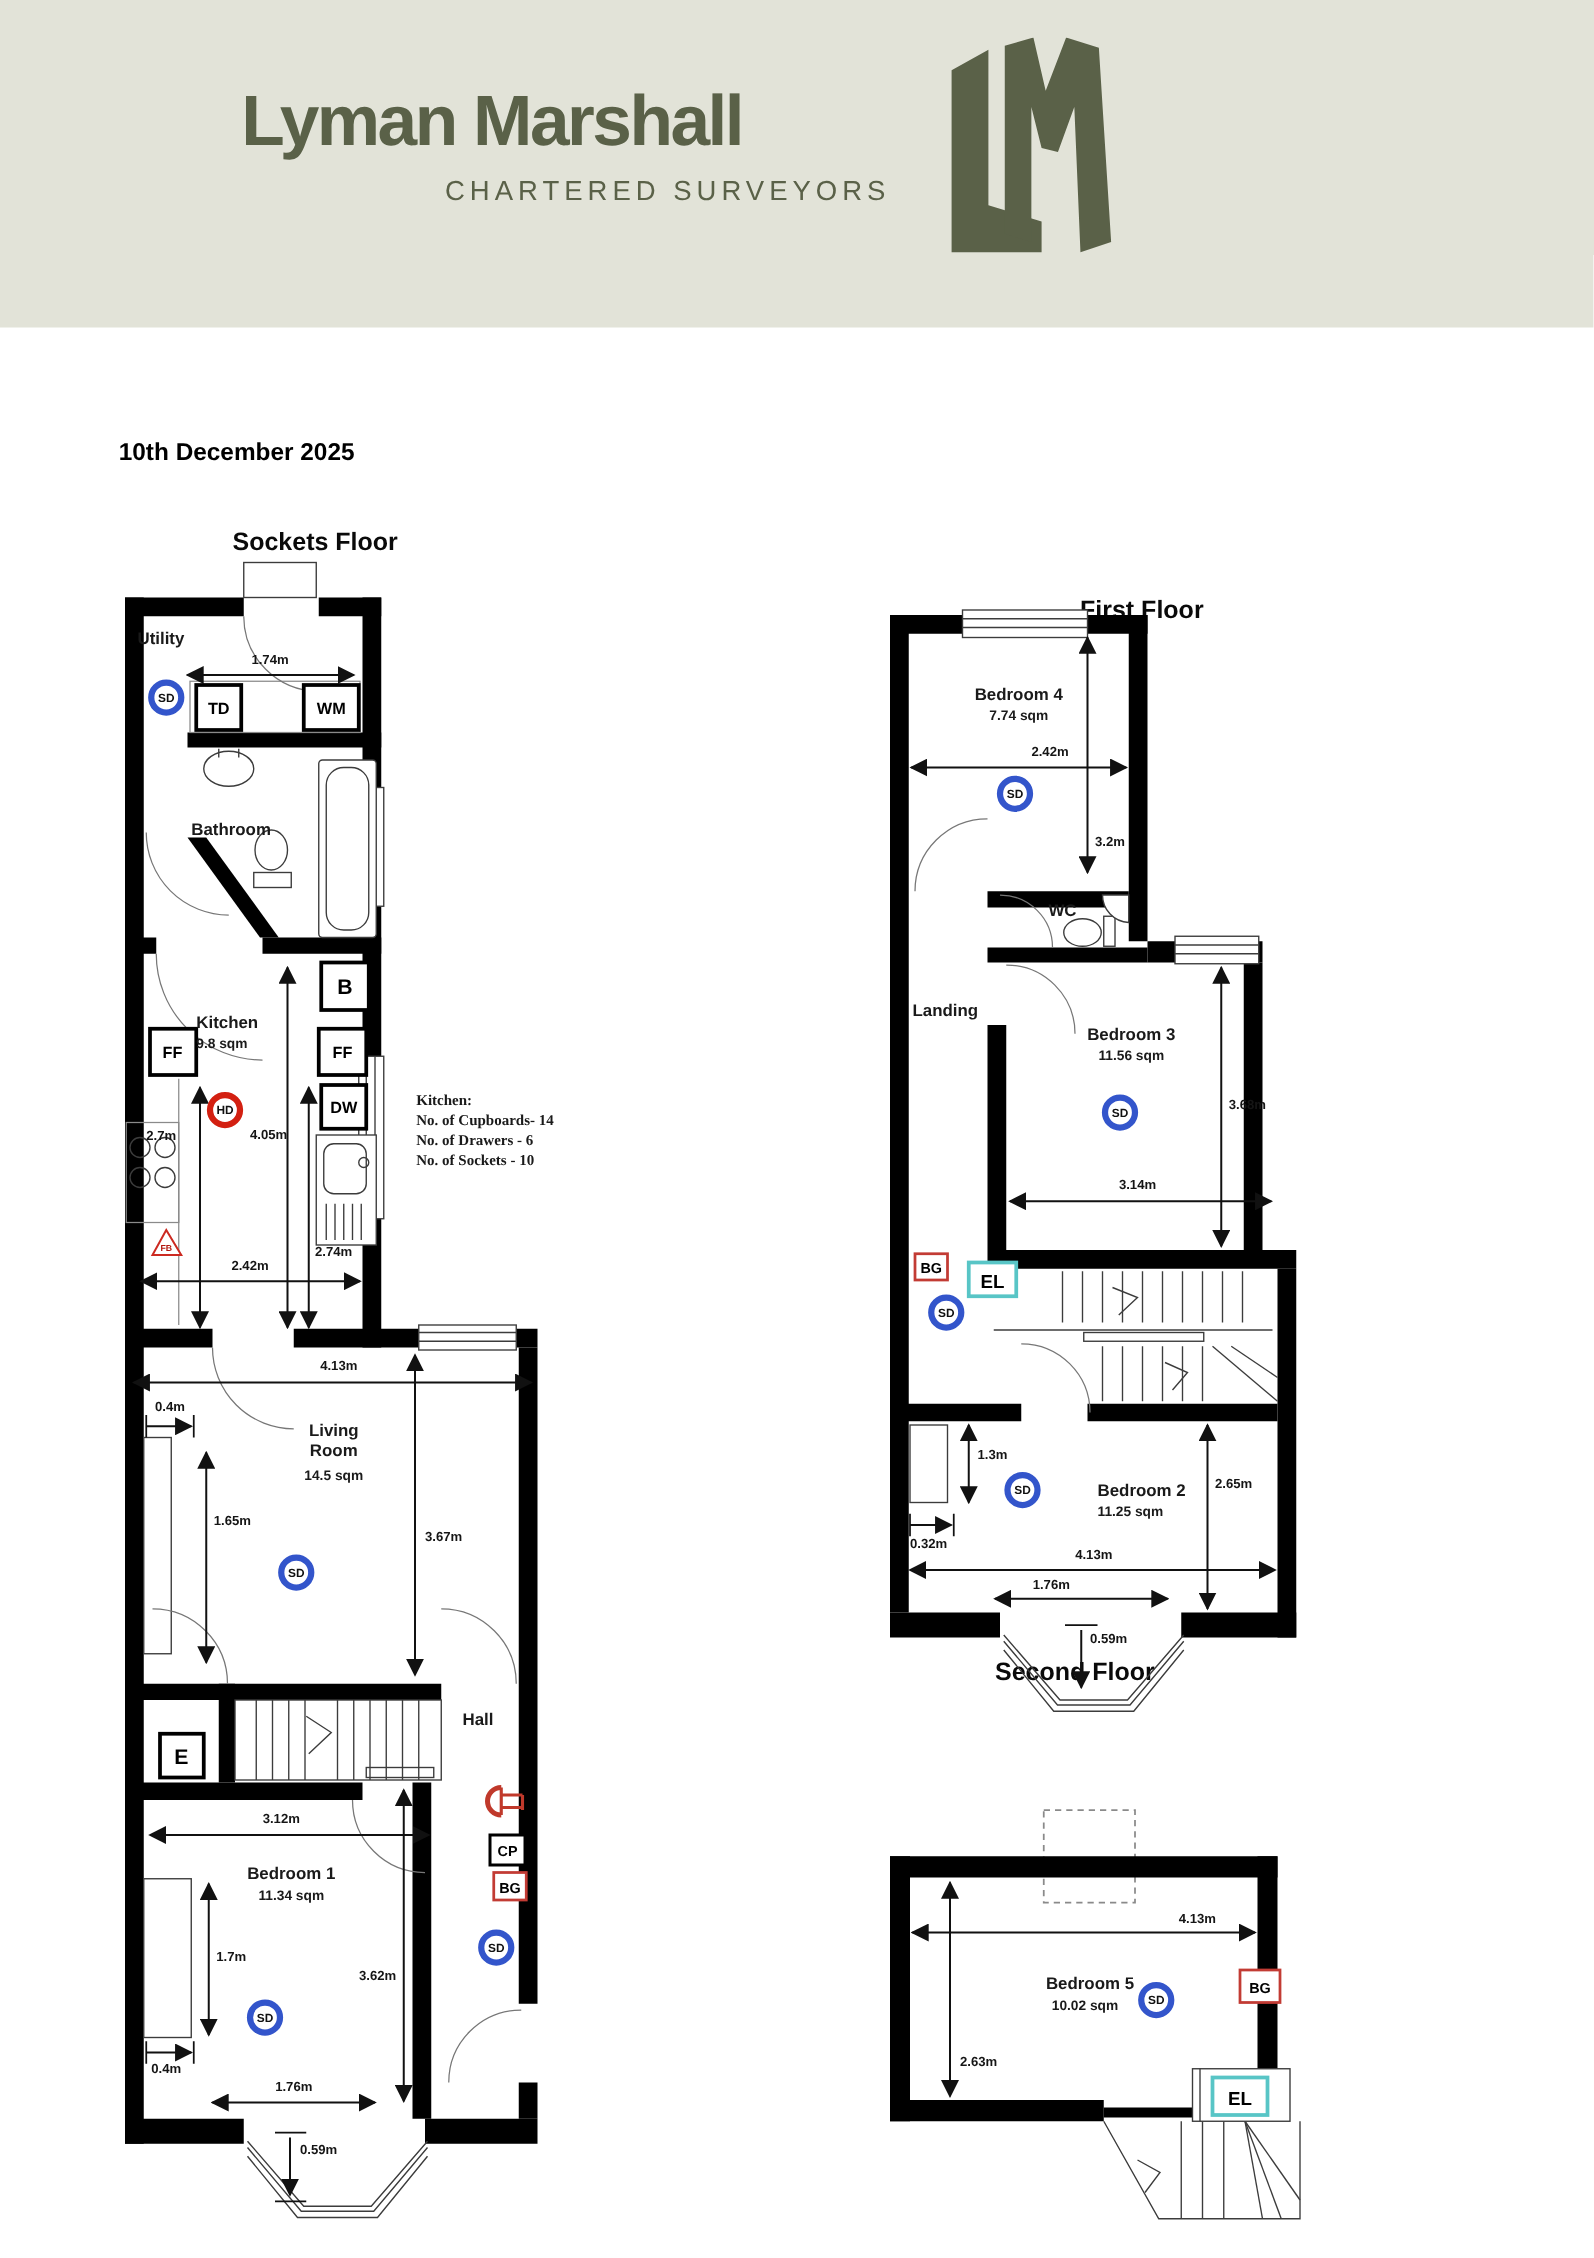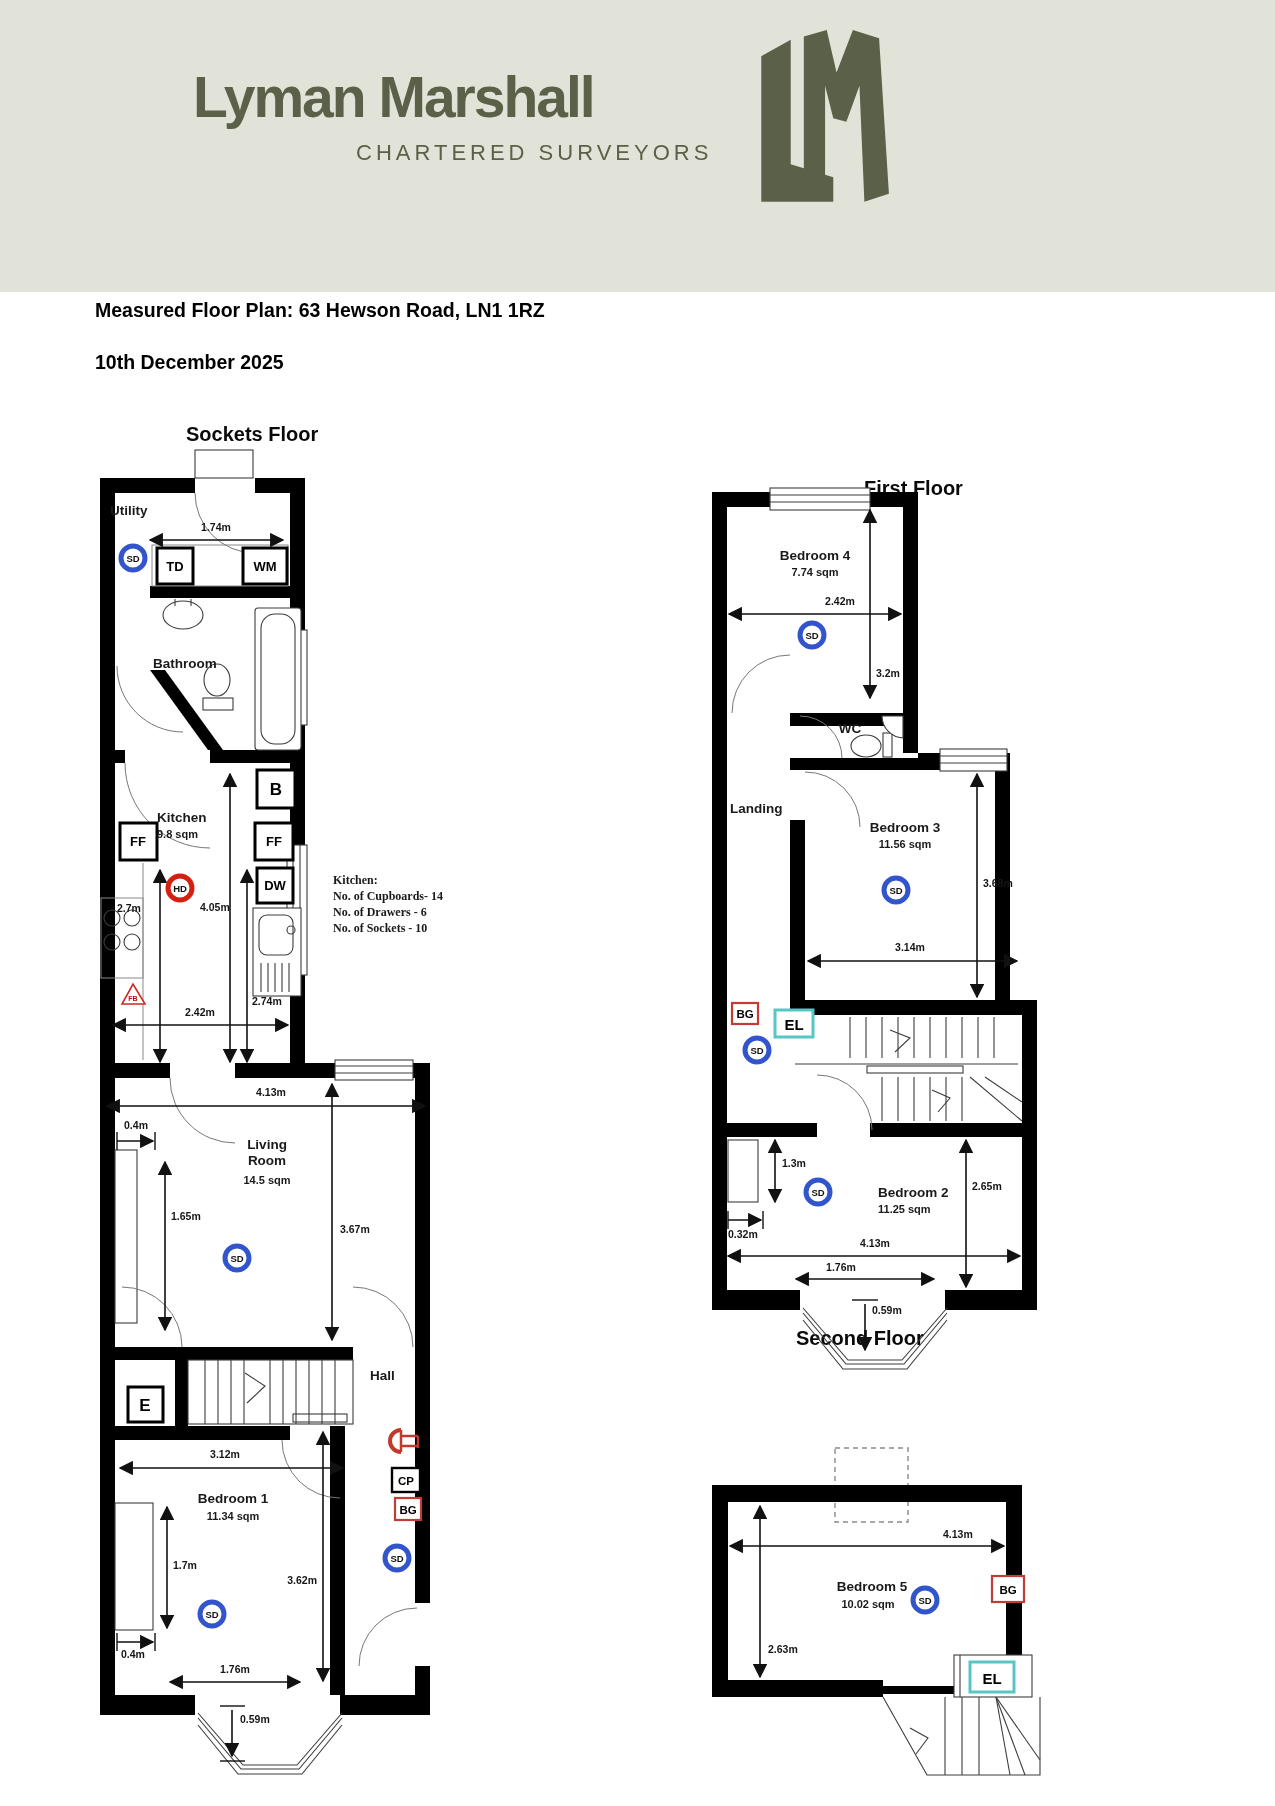--- a/index.html
+++ b/index.html
@@ -1,18 +1,18 @@
 <!DOCTYPE html>
 <html><head>
 <meta charset="utf-8">
 <style>
   html,body{margin:0;padding:0;background:#fff;}
   .page{position:relative;width:1275px;height:1806px;background:#fff;overflow:hidden;
         font-family:"Liberation Sans",sans-serif;}
-  .band{position:absolute;left:0;top:0;width:1275px;height:292px;background:#e2e3d8;}
+  .band{position:absolute;left:0;top:0;width:1275px;height:262px;background:#e2e3d8;}
   .brand{position:absolute;left:193px;top:64px;font-size:57px;font-weight:700;
          color:#5a6148;letter-spacing:-2px;white-space:nowrap;}
   .tagline{position:absolute;left:356px;top:140px;font-size:22px;font-weight:400;
          color:#5a6148;letter-spacing:4px;white-space:nowrap;}
   .monogram{position:absolute;left:745px;top:30px;width:170px;height:180px;}
   .doc-title{position:absolute;left:95px;top:299px;font-size:19.5px;font-weight:700;color:#000;}
   .doc-date{position:absolute;left:95px;top:351px;font-size:19.5px;font-weight:700;color:#000;}
   .floor-title{position:absolute;font-size:20px;font-weight:700;color:#0a0a0a;white-space:nowrap;}
   .plan{position:absolute;}
   .notes{position:absolute;left:333px;top:872px;font-size:12px;font-weight:700;
@@ -50,21 +50,20 @@
 
   <header class="band">
     <div class="brand">Lyman Marshall</div>
     <div class="tagline">CHARTERED SURVEYORS</div>
     <svg class="monogram" viewBox="0 0 100 110">
       <polygon fill="#5a6148" points="8,16 26,6 26,82 52,90 52,105 8,105"></polygon>
       <polygon fill="#5a6148" points="34,4 48,0 54,26 64,0 80,5 86,100 71,105 68,34 60,56 52,54 47,34 47,100 34,96"></polygon>
     </svg>
   </header>
 
-  <div class="doc-title">Measured Floor Plan: 63 Hewson Road, LN1 1RZ</div>
   <div class="doc-date">10th December 2025</div>
 
   <div class="floor-title" style="left:186px;top:423px;">Sockets Floor</div>
   <div class="floor-title" style="left:864px;top:445px;margin-top:32px;">First Floor</div>
   <div class="floor-title" style="left:796px;top:1327px;">Second Floor</div>
 
   <div class="notes">
     <div>Kitchen:</div>
     <div>No. of Cupboards- 14</div>
     <div>No. of Drawers - 6</div>

